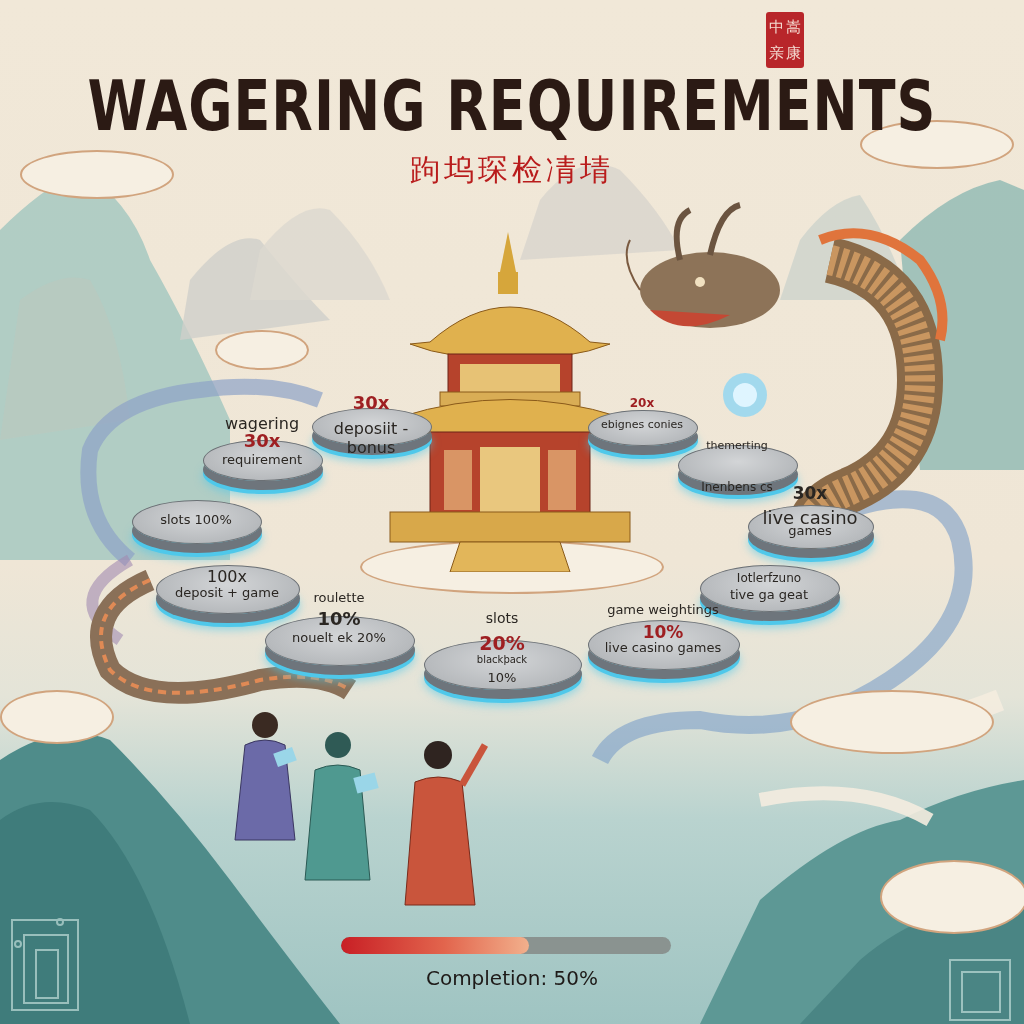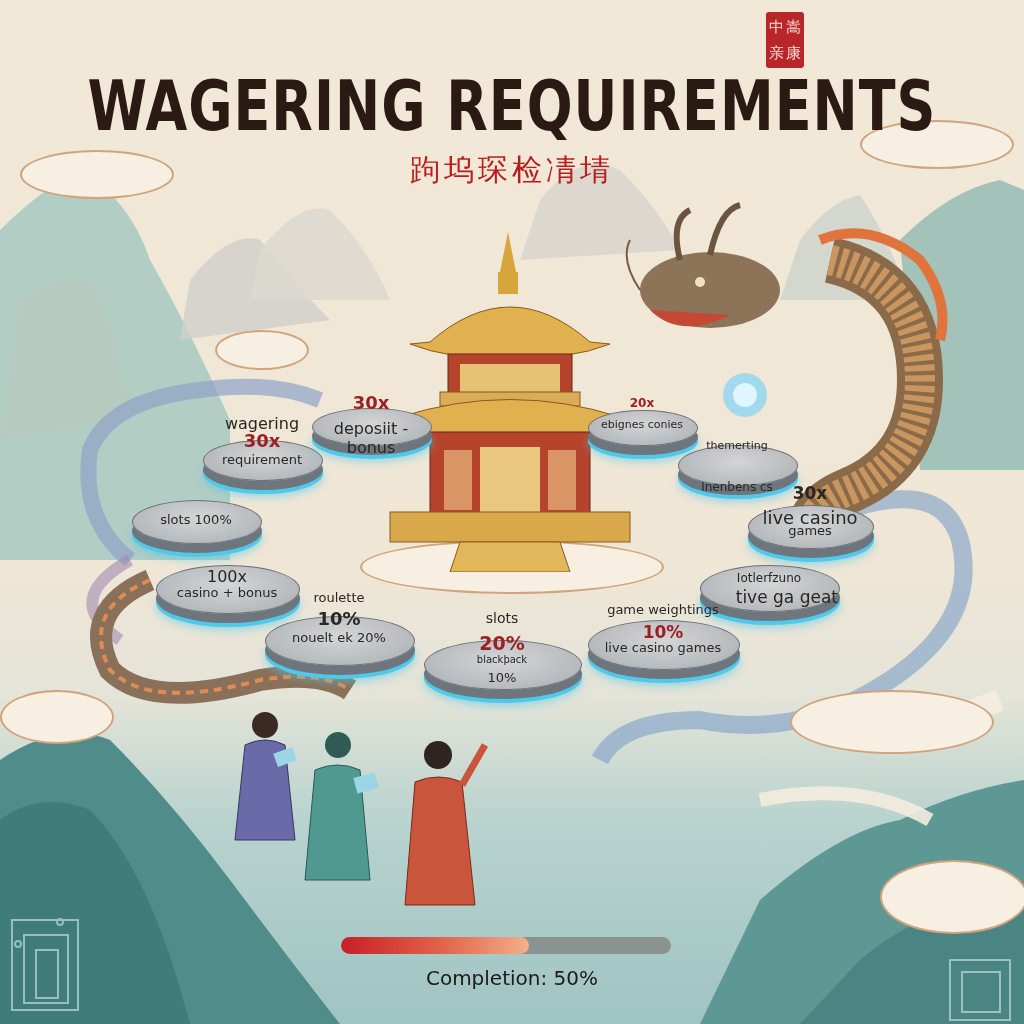--- a/index.html
+++ b/index.html
@@ -144,27 +144,27 @@
 <div class="disc" style="left:748px;top:505px;width:124px;height:54px;">
   <div class="top"></div>
   <div class="mult dark" style="top:-22px;font-size:17px;">30x</div>
   <div class="lbl" style="top:2px;font-size:18px;">live casino</div>
   <div class="lbl" style="top:18px;font-size:13px;">games</div>
 </div>
 
 <div class="disc" style="left:156px;top:565px;width:142px;height:60px;">
   <div class="top"></div>
   <div class="mult dark" style="top:2px;font-size:16px;font-weight:normal;">100x</div>
-  <div class="lbl" style="top:20px;font-size:13px;">casino + bonus</div>
+  <div class="lbl" style="top:20px;font-size:13px;">deposit + game</div>
 </div>
 
 <div class="disc" style="left:700px;top:565px;width:138px;height:58px;">
   <div class="top"></div>
   <div class="lbl" style="top:6px;font-size:12px;">Iotlerfzuno</div>
-  <div class="lbl" style="top:22px;font-size:17px;text-align:right;">tive ga geat</div>
+  <div class="lbl" style="top:22px;font-size:13px;">tive ga geat</div>
 </div>
 
 <div class="disc" style="left:265px;top:616px;width:148px;height:62px;">
   <div class="top"></div>
   <div class="lbl" style="top:-26px;font-size:13px;">roulette</div>
   <div class="mult dark" style="top:-8px;font-size:18px;">10%</div>
   <div class="lbl" style="top:14px;font-size:13px;">nouelt ek 20%</div>
 </div>
 
 <div class="disc" style="left:424px;top:640px;width:156px;height:62px;">

